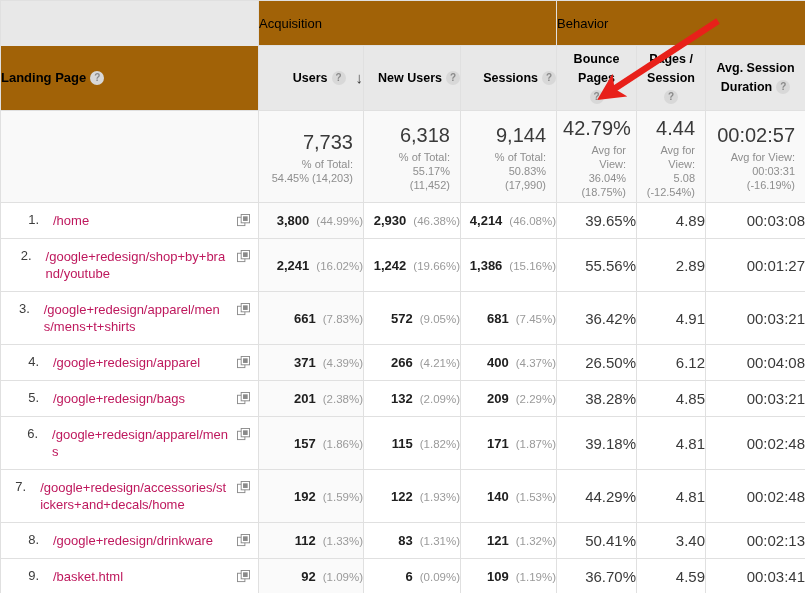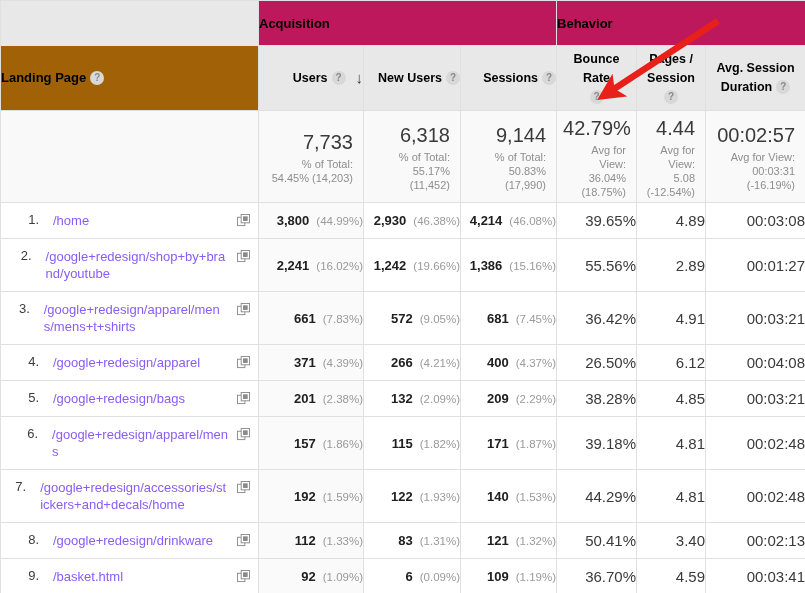--- a/index.html
+++ b/index.html
@@ -23,24 +23,24 @@
     color: #2c2c2c;
   }
   table.ga td, table.ga th {
     border: 1px solid #e0e0e0;
     padding: 0;
     vertical-align: middle;
   }
 
   
   .grp-head {
-    background: #be185d;
+    background: #a16207;
     height: 45px;
     text-align: left;
-    font-weight: bold;
+    font-weight: normal;
     font-size: 13px;
     color: #000;
     padding: 0 0 0 10px;
     vertical-align: middle;
     margin-top: 22px;
   }
   .grp-blank {
     background: #e8e8e8;
     border-bottom: none !important;
   }
@@ -126,21 +126,21 @@
     vertical-align: top;
   }
   .dim-cell-inner {
     display: flex;
     align-items: flex-start;
     padding: 9px 8px 9px 8px;
     gap: 8px;
   }
   .dim-link {
     flex: 1 1 auto;
-    color: #8b5cf6;
+    color: #be185d;
     font-size: 13px;
     line-height: 17px;
     word-break: break-all;
     cursor: pointer;
     padding-left: 6px;
   }
   .ext-icon {
     flex: 0 0 auto;
     width: 13px; height: 13px;
     margin-top: 2px;
@@ -221,21 +221,21 @@
         </th>
 
         <th class="col-head">
           <span class="hd-inner">
             <span>Sessions</span><span class="help">?</span>
           </span>
         </th>
 
         <th class="col-head ctr">
           <span class="hd-inner">
-            <span>Bounce Rate</span><br>
+            <span>Bounce Pages</span><br>
             <span class="help" style="margin-left:0">?</span>
           </span>
         </th>
 
         <th class="col-head ctr">
           <span class="hd-inner">
             <span>Pages / Session</span><br>
             <span class="help" style="margin-left:0">?</span>
           </span>
         </th>

